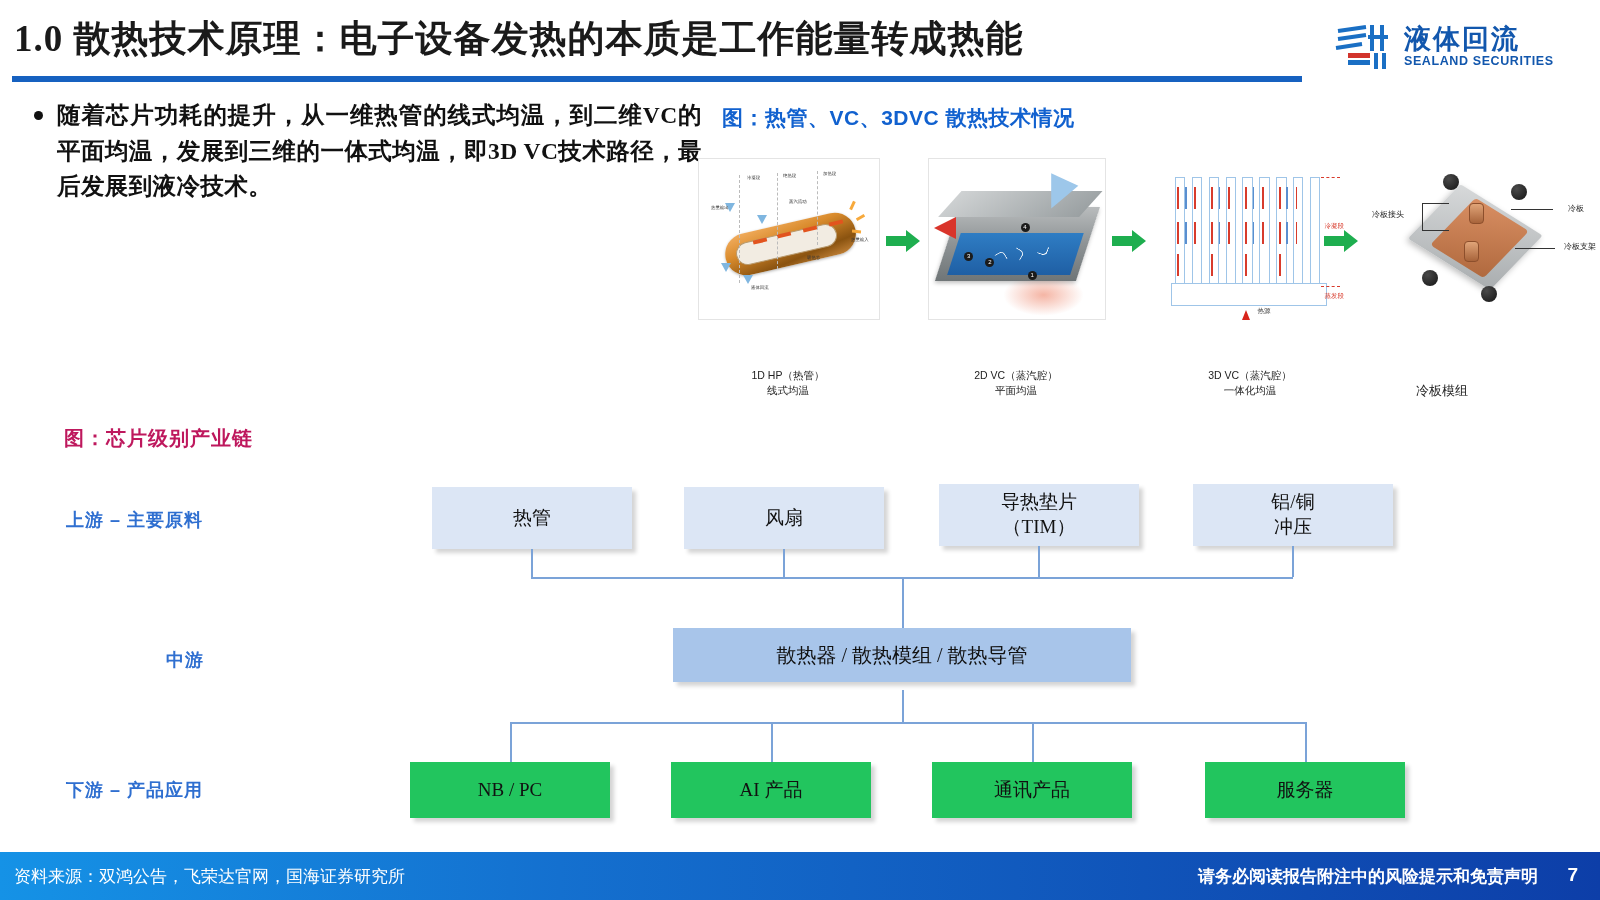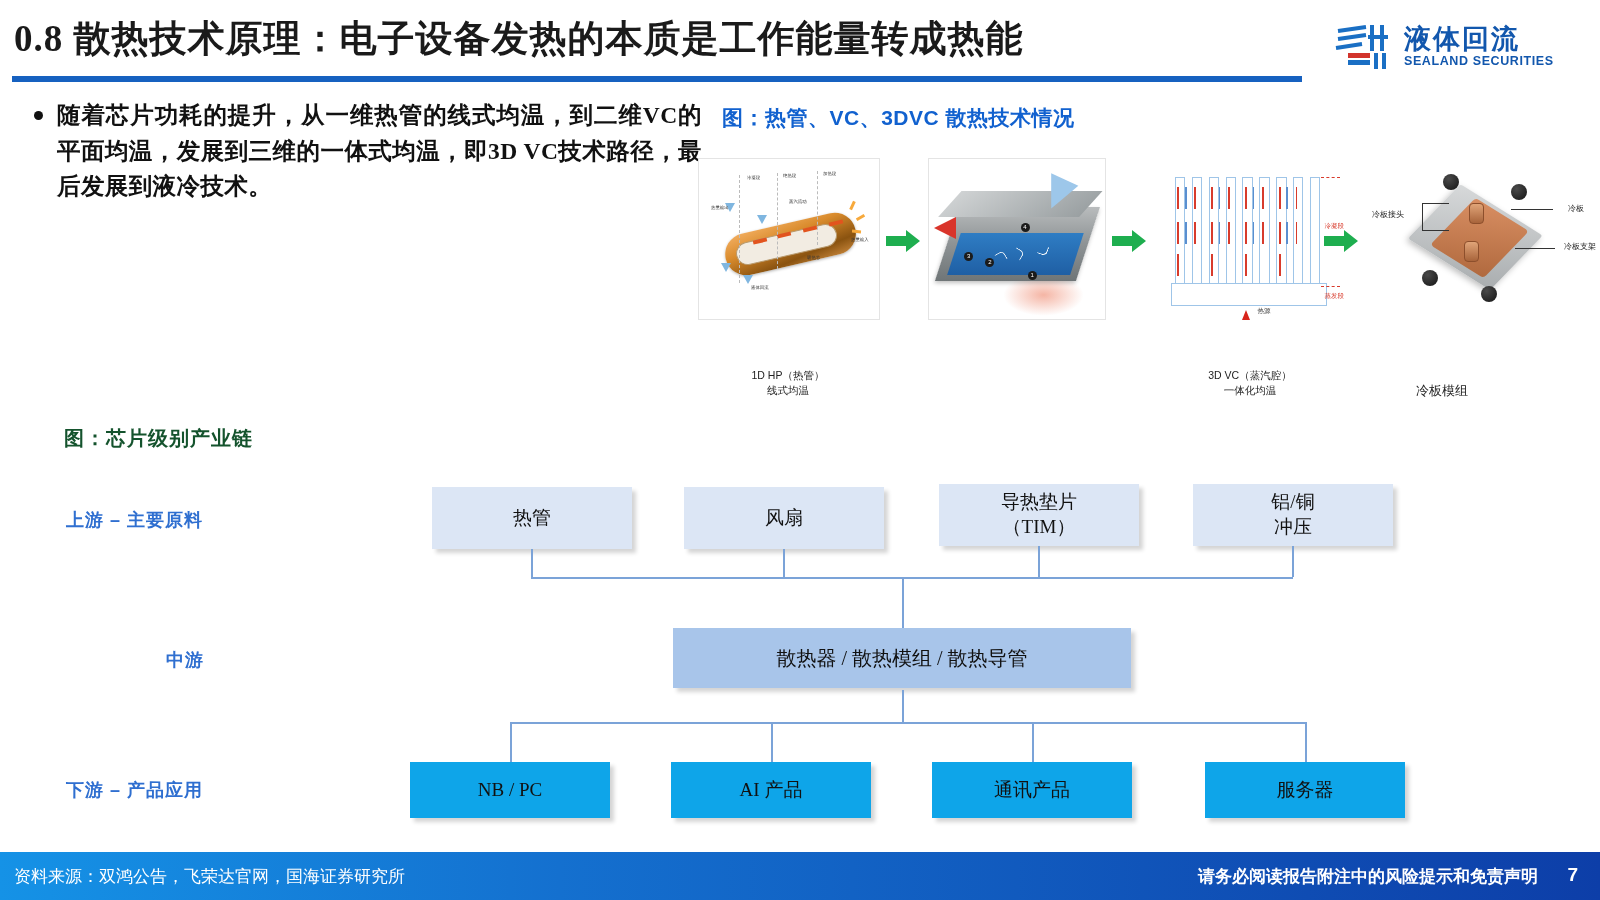--- a/index.html
+++ b/index.html
@@ -140,57 +140,57 @@
     background:linear-gradient(180deg,#e0a478,#a8643b); border:1px solid #8d4f2c;}
   .cp-screw { position:absolute; width:16px;height:16px;border-radius:50%;
     background:radial-gradient(circle at 35% 30%,#4a4a4a,#141414); }
   .cp-lbl { position:absolute; font-size:8px; color:#222; white-space:nowrap; }
   .cp-line { position:absolute; height:0; border-top:1px solid #333; }
   .cp-brk { position:absolute; border:1px solid #333; border-right:none; }
 
   
   .chain-title {
     position:absolute; left:64px; top:425px;
-    font-size:20px; font-weight:bold; color:#14532d; letter-spacing:1px;
+    font-size:20px; font-weight:bold; color:#be185d; letter-spacing:1px;
   }
   .tier-label {
     position:absolute; font-size:18px; font-weight:bold; color:#2f6fd0;
     letter-spacing:1px; white-space:nowrap;
   }
   .node {
     position:absolute; box-sizing:border-box;
     display:flex; align-items:center; justify-content:center; text-align:center;
     font-family:"Liberation Serif", serif;
     color:#111; line-height:1.3;
     box-shadow:4px 4px 4px rgba(0,0,0,.17);
   }
   .node-up   { background:#dce6f5; font-size:19px; }
   .node-mid  { background:#a8c5ea; font-size:20px; }
-  .node-down { background:#0ea5e9; font-size:19px; }
+  .node-down { background:#22c55e; font-size:19px; }
   .conn { position:absolute; background:#7ba3d8; }
   .conn-h { height:1.6px; }
   .conn-v { width:1.6px; }
 
   
   .footer {
     position:absolute; left:0; bottom:0; width:1600px; height:48px;
     background:linear-gradient(90deg,#1592e6 0%,#1470cf 35%,#0d3ea8 100%);
     color:#fff;
   }
   .footer-left { position:absolute; left:14px; top:13px; font-size:17px; white-space:nowrap; }
   .footer-right { position:absolute; right:62px; top:13px; font-size:17px; font-weight:bold; white-space:nowrap; }
   .footer-page { position:absolute; right:22px; top:12px; font-size:19px; font-weight:bold; }
 </style>
 </head>
 <body>
 
 <div class="slide">
 
   <div class="title-bar">
-    <div class="title-text">0.8  散热技术原理：电子设备发热的本质是工作能量转成热能</div>
+    <div class="title-text">1.0  散热技术原理：电子设备发热的本质是工作能量转成热能</div>
     <div class="title-rule"></div>
 
     <div class="logo">
       <div class="logo-mark">
         <svg width="62" height="52" viewBox="0 0 62 52" aria-hidden="true">
           <g fill="none" stroke="#1a6fc4" stroke-width="4">
             <path d="M6 10 L34 6"></path>
               <path d="M6 18 L34 14"></path>
               <path d="M4 27 L30 23"></path>
           </g>
@@ -269,20 +269,24 @@
       <div class="vc-liq"></div>
       <div class="vc-red-arrow"></div>
       <div class="vc-blue-arrow"></div>
       <div class="vc-wav" style="left:48%; top:56%; transform:rotate(120deg);"></div>
       <div class="vc-wav" style="left:62%; top:54%; transform:rotate(200deg);"></div>
       <div class="vc-wav" style="left:38%; top:58%; transform:rotate(60deg);"></div>
       <div class="vc-num" style="left:56%; top:70%;">1</div>
       <div class="vc-num" style="left:32%; top:62%;">2</div>
       <div class="vc-num" style="left:20%; top:58%;">3</div>
       <div class="vc-num" style="left:52%; top:40%;">4</div>
+    </div>
+    <div class="panel-cap" style="left:226px; top:168px;">
+      <div>2D VC（蒸汽腔）</div>
+      <div>平面均温</div>
     </div>
 
     <div class="green-arrow" style="left:422px; top:72px;">
       <svg width="34" height="22" viewBox="0 0 34 22">
           <path d="M0 6 H20 V0 L34 11 L20 22 V16 H0 Z" fill="#1eae4f"></path>
         </svg>
     </div>
 
     <div class="panel" style="left:466px; top:0; width:188px; height:160px; border:none;">
       <div class="f3-wrap">
@@ -391,21 +395,21 @@
       </div>
     </div>
 
     <div class="conn conn-v" style="left:531px; top:549px; height:28px;"></div>
     <div class="conn conn-v" style="left:783px; top:549px; height:28px;"></div>
     <div class="conn conn-v" style="left:1038px; top:546px; height:31px;"></div>
     <div class="conn conn-v" style="left:1292px; top:546px; height:31px;"></div>
     <div class="conn conn-h" style="left:531px; top:577px; width:762px;"></div>
     <div class="conn conn-v" style="left:902px; top:577px; height:51px;"></div>
 
-    <div class="node node-mid" style="left:673px; top:628px; width:458px; height:60px;">
+    <div class="node node-mid" style="left:673px; top:628px; width:458px; height:54px;">
       <div><span>散热器 / 散热模组 / 散热导管</span></div>
     </div>
 
     <div class="conn conn-v" style="left:902px; top:690px; height:32px;"></div>
     <div class="conn conn-h" style="left:510px; top:722px; width:796px;"></div>
     <div class="conn conn-v" style="left:510px; top:722px; height:40px;"></div>
     <div class="conn conn-v" style="left:771px; top:722px; height:40px;"></div>
     <div class="conn conn-v" style="left:1032px; top:722px; height:40px;"></div>
     <div class="conn conn-v" style="left:1305px; top:722px; height:40px;"></div>
 

